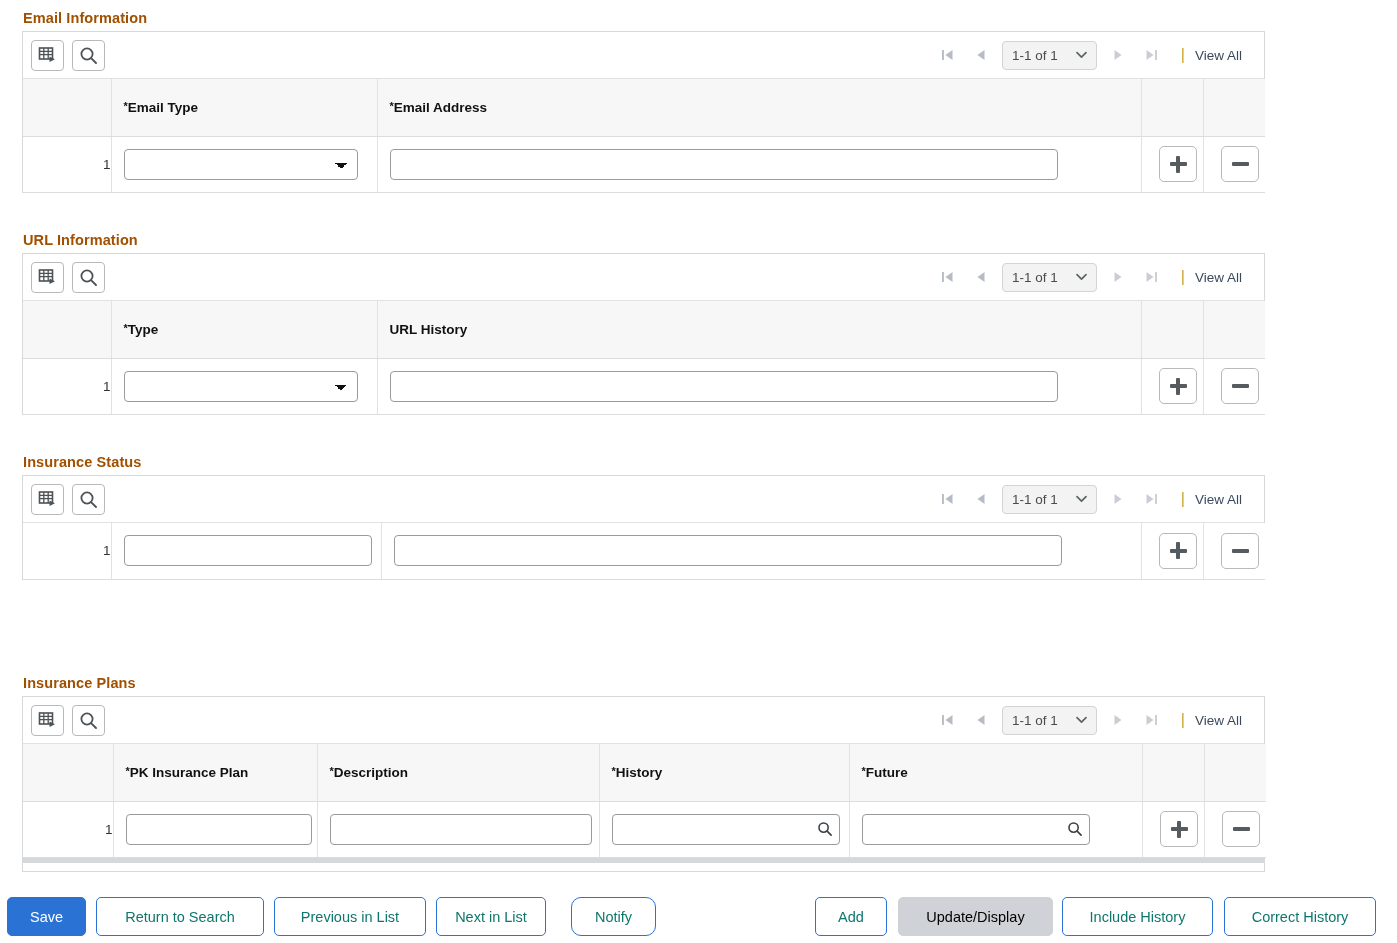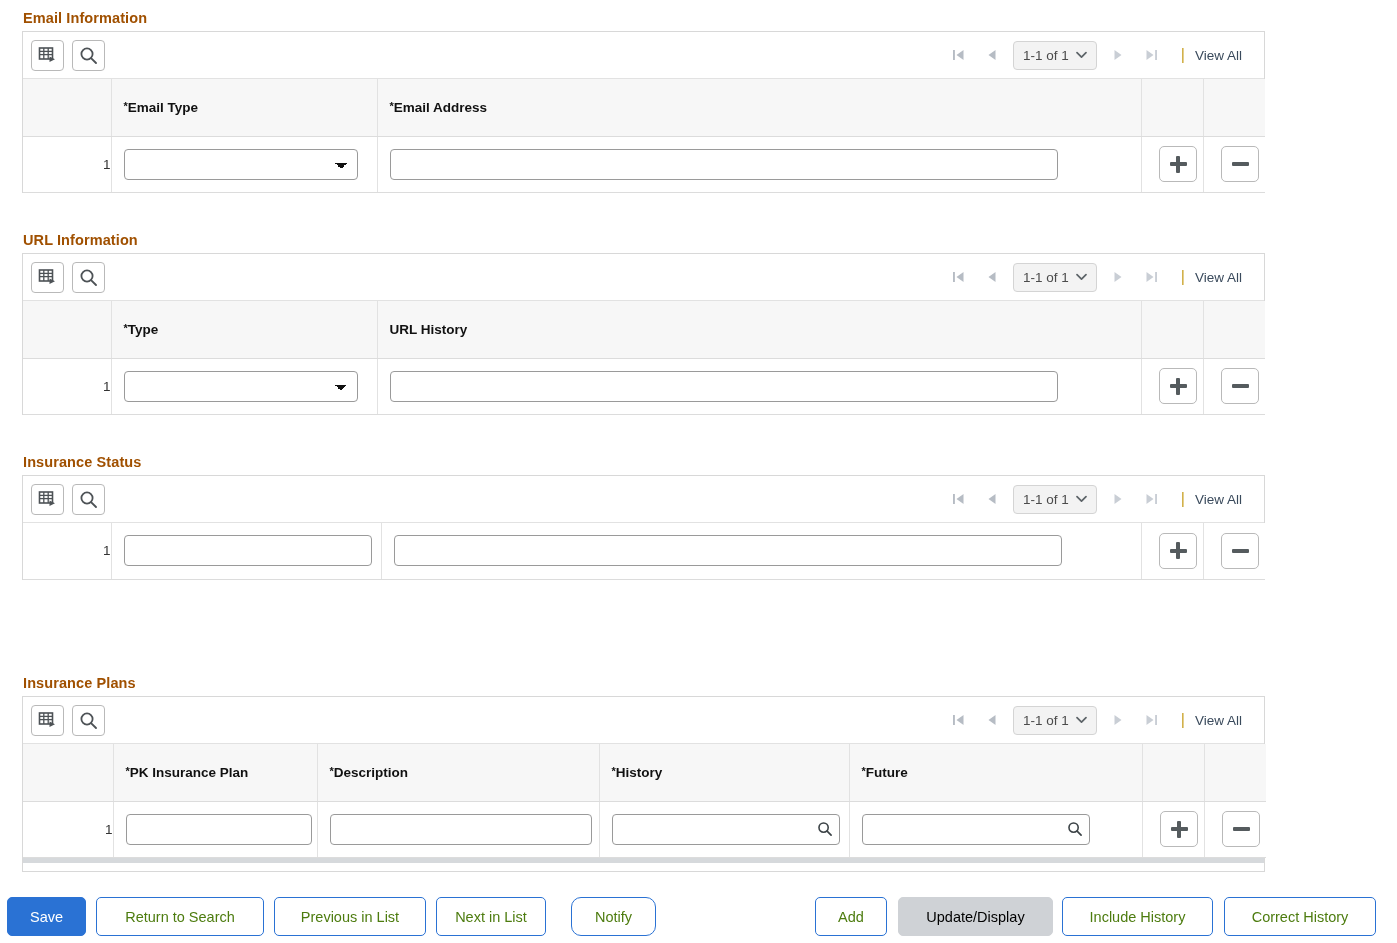--- a/index.html
+++ b/index.html
@@ -68,21 +68,21 @@
     padding-right: 0;
   }
   .pg-arrow {
     width: 34px; height: 30px;
     display: flex; align-items: center; justify-content: center;
     cursor: pointer;
   }
   .pg-arrow svg { display:block; }
   .pg-count {
     display: flex; align-items: center; justify-content: center;
-    gap: 7px;
+    gap: 18px;
     height: 29px;
     min-width: 82px;
     padding: 0 9px;
     margin: 0 4px;
     border: 1px solid #d4d4d4;
     border-radius: 4px;
     background: #f3f3f3;
     color: #4b4b4b;
     font-size: 13.5px;
     cursor: pointer;
@@ -224,21 +224,21 @@
     border-radius: 5px;
     font-family: "Liberation Sans", sans-serif;
     font-size: 14.5px;
     display: flex; align-items: center; justify-content: center;
     cursor: pointer;
     box-sizing: border-box;
     white-space: nowrap;
     padding: 0 14px;
   }
   .btn-primary { background: #2a72d4; color: #ffffff; border: 1px solid #2a72d4; }
-  .btn-outline { background: #ffffff; color: #4d7c0f; border: 1px solid #2a72d4; }
+  .btn-outline { background: #ffffff; color: #0f766e; border: 1px solid #2a72d4; }
   .btn-disabled { background: #cfd2d6; color: #000000; border: 1px solid #cfd2d6; cursor: default; }
 </style>
 </head>
 <body>
 
 <div class="page">
 
   <div class="section" style="top:10px;">
     <div class="section-title">Email Information</div>
     <div class="grid-box">

